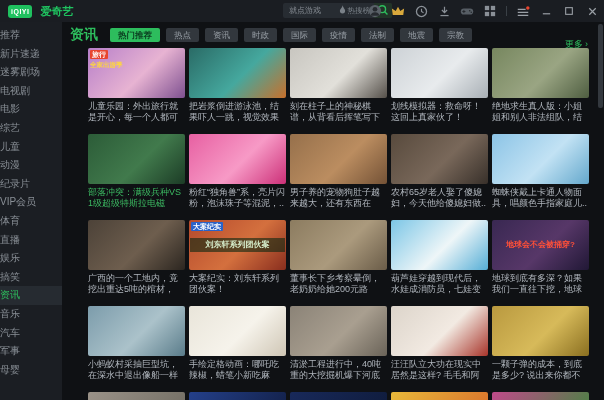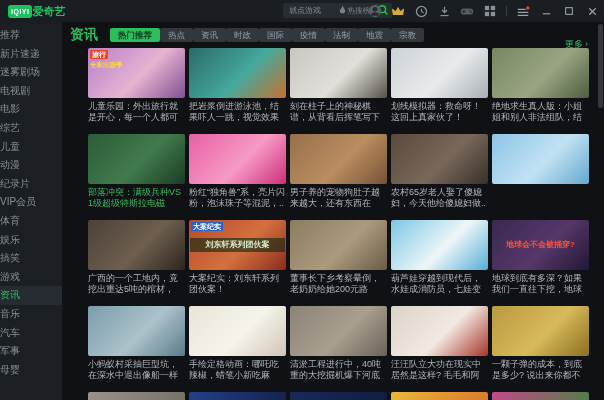--- a/index.html
+++ b/index.html
@@ -1,20 +1,20 @@
 <!DOCTYPE html>
 <html><head>
 <meta charset="utf-8">
 <style>
   html,body{margin:0;padding:0}
   body{width:604px;height:400px;overflow:hidden;position:relative;background:#0f1114;
        font-family:"Liberation Sans",sans-serif;color:#b0b6bd;-webkit-font-smoothing:antialiased}
   
   .titlebar{position:absolute;top:0;left:0;width:604px;height:22px;background:#1a1d22;z-index:6}
-  .logo{position:absolute;left:8px;top:0;height:22px;display:flex;align-items:center;gap:0}
+  .logo{position:absolute;left:8px;top:0;height:22px;display:flex;align-items:center;gap:8px}
   .logo-badge{background:#1fc15f;color:#fff;font-weight:bold;font-size:7px;line-height:9px;
               padding:2px 3px;border-radius:3px;letter-spacing:.5px}
   .logo-name{color:#1fc15f;font-weight:bold;font-size:11px}
   .search{position:absolute;left:283px;top:3px;width:109px;height:15px;display:flex;background:#272c32;border-radius:2px;overflow:hidden}
   .search-field{flex:1;display:flex;align-items:center;padding:0 4px;gap:3px;min-width:0}
   .search-field input{flex:1;min-width:0;background:transparent;border:0;outline:0;color:#878d94;font-size:8px;font-family:Liberation Mono, monospace}
   .search-field input::placeholder{color:#878d94}
   .hot{display:flex;align-items:center;gap:2px;color:#7a8188;font-size:7.5px;white-space:nowrap;cursor:pointer}
   .search-btn{width:18px;display:flex;align-items:center;justify-content:center;background:#223428;cursor:pointer}
   .tb-right{position:absolute;right:5px;top:0;height:22px;display:flex;align-items:center;gap:9px}
@@ -22,21 +22,21 @@
   .tb-divider{width:1px;height:10px;background:#3a4046}
   
   .sidebar{position:absolute;top:22px;left:0;width:62px;height:378px;background:#1b1e23;
            padding-top:4px;box-sizing:border-box;overflow:hidden}
   .side-item{height:18.6px;line-height:18.6px;font-size:10px;color:#8a9097;cursor:pointer;white-space:nowrap}
   .side-item.active{background:#262b31;color:#2dbd5d}
   
   .content{position:absolute;top:22px;left:62px;width:542px;height:378px;background:#0f1114;overflow:hidden}
   .chead{position:relative;height:26px;display:flex;align-items:center;padding-left:8px}
   .ctitle{color:#2dbd5d;font-size:14px;font-weight:bold;margin-right:12px}
-  .tabs{display:flex;align-items:center}
+  .tabs{display:flex;gap:6px;align-items:center}
   .tab{background:#32373d;color:#989fa6;font-size:8.5px;height:14px;line-height:14px;padding:0 8px;
        border-radius:2px;cursor:pointer;white-space:nowrap}
   .tab.active{background:#2dbd5d;color:#0b3d20;font-weight:bold}
   .more{position:absolute;right:16px;top:0;height:44px;display:flex;align-items:center;gap:2px;
         color:#2dbd5d;font-size:9px;cursor:pointer}
   .grid{position:absolute;left:26px;top:26px;width:502px;display:grid;grid-template-columns:repeat(5,97px);column-gap:4px}
   .card{width:97px;margin-bottom:12px;cursor:pointer}
   .thumb{width:97px;height:50px;border-radius:2px;position:relative;overflow:hidden}
   .badge{position:absolute;top:2px;left:2px;font-size:7px;line-height:9px;padding:0 2px;border-radius:1px;font-weight:bold}
   .sub-badge{position:absolute;top:13px;left:2px;font-size:6.5px;line-height:8px;font-weight:bold}
@@ -151,23 +151,23 @@
     <div class="side-item">新片速递</div>
     <div class="side-item">迷雾剧场</div>
     <div class="side-item">电视剧</div>
     <div class="side-item">电影</div>
     <div class="side-item">综艺</div>
     <div class="side-item">儿童</div>
     <div class="side-item">动漫</div>
     <div class="side-item">纪录片</div>
     <div class="side-item">VIP会员</div>
     <div class="side-item">体育</div>
+    <div class="side-item">直播</div>
     <div class="side-item">娱乐</div>
     <div class="side-item">搞笑</div>
-    <div class="side-item">游戏</div>
     <div class="side-item active">资讯</div>
     <div class="side-item">音乐</div>
     <div class="side-item">汽车</div>
     <div class="side-item">军事</div>
     <div class="side-item">母婴</div>
   </div>
 
 <div class="content">
   <div class="chead">
     <span class="ctitle">资讯</span>
@@ -259,20 +259,21 @@
       
     </div>
     <div class="vtitle">农村65岁老人娶了傻媳妇，今天他给傻媳妇做..</div>
   </div>
       <div class="card">
     <div class="thumb" style="background: linear-gradient(135deg, rgb(140, 196, 230), rgb(194, 226, 244) 55%, rgb(100, 168, 204));">
       
       
       
     </div>
+    <div class="vtitle">蜘蛛侠戴上卡通人物面具，唱颜色手指家庭儿..</div>
   </div>
       <div class="card">
     <div class="thumb" style="background: linear-gradient(135deg, rgb(76, 66, 56), rgb(110, 94, 78) 55%, rgb(44, 38, 32));">
       
       
       
     </div>
     <div class="vtitle">广西的一个工地内，竟挖出重达5吨的棺材，简..</div>
   </div>
       <div class="card">

